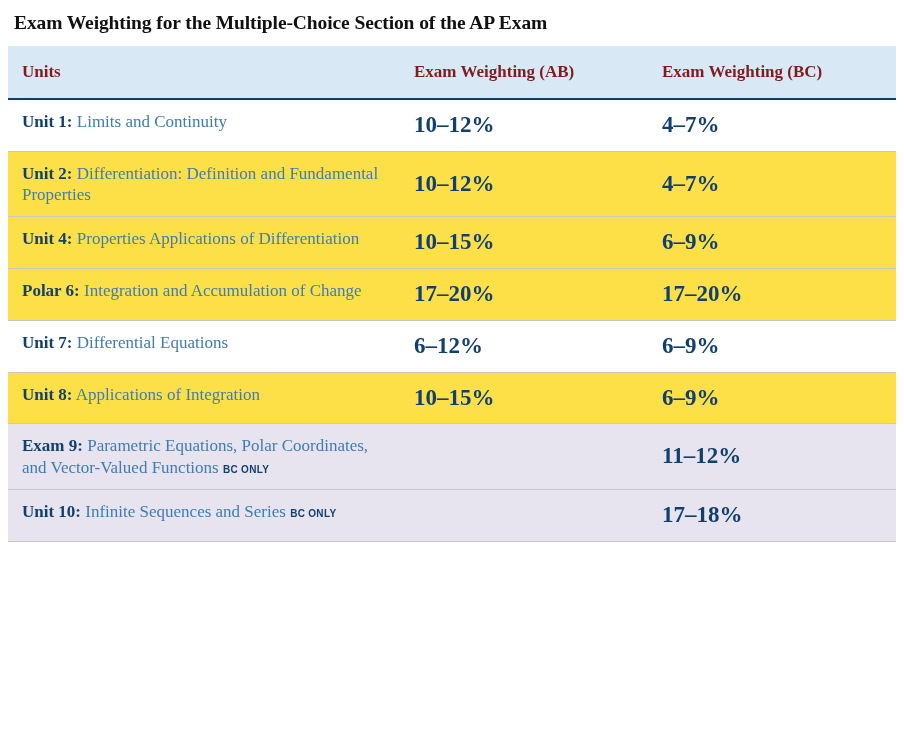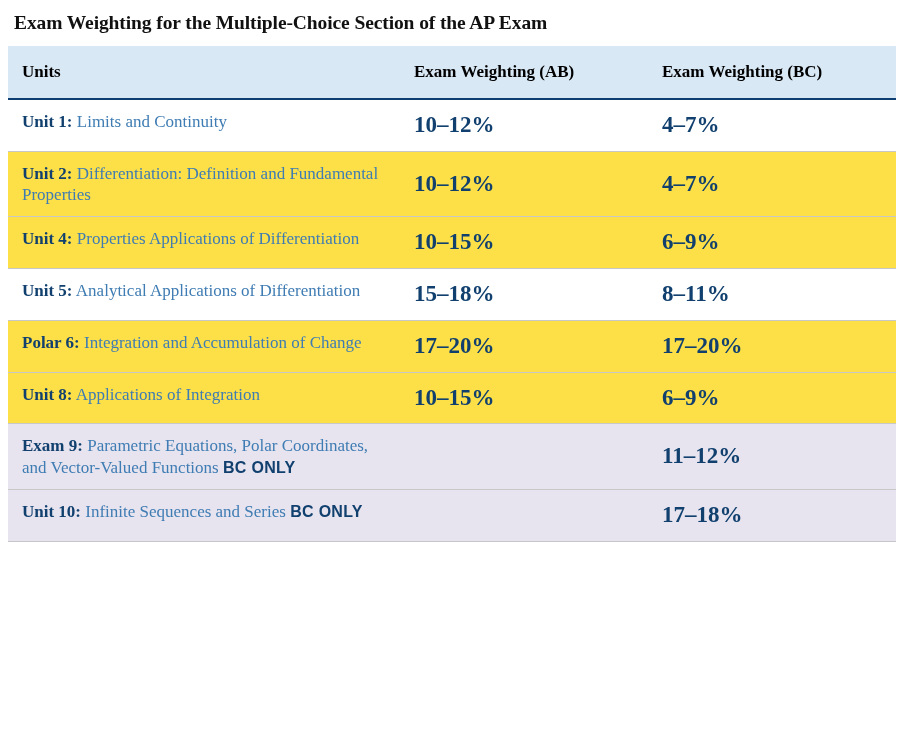--- a/index.html
+++ b/index.html
@@ -33,21 +33,21 @@
     border-collapse: collapse;
     width: 888px;
     table-layout: fixed;
   }
   table.weighting col.c-unit { width: 392px; }
   table.weighting col.c-ab { width: 248px; }
   table.weighting col.c-bc { width: 248px; }
 
   thead th {
     background: #d9e8f5;
-    color: #000000;
+    color: #7f1d1d;
     font-family: "Liberation Serif", serif;
     font-weight: bold;
     font-size: 17px;
     text-align: left;
     padding: 16px 14px 16px 14px;
     vertical-align: middle;
     border-bottom: 2px solid #0f3f70;
   }
   thead th.hdr-unit { padding-left: 14px; }
 
@@ -70,21 +70,21 @@
     font-size: 17px;
     margin-top: 28px;
   }
   td.unit-cell .unit-label {
     font-weight: bold;
     color: #11406f;
   }
   td.unit-cell .bc-only {
     font-family: "Liberation Sans", sans-serif;
     font-weight: bold;
-    font-size: 16px;
+    font-size: 10px;
     color: #11406f;
     letter-spacing: 0.3px;
     white-space: nowrap;
   }
   td.weight-cell {
     font-family: "Liberation Serif", serif;
     font-weight: bold;
     font-size: 23px;
     color: #11406f;
     vertical-align: middle;
@@ -121,29 +121,29 @@
         <tr class="shade-light">
           <td class="unit-cell"><span class="unit-label">Unit 2:</span><span class="unit-name"> Differentiation: Definition and Fundamental Properties</span></td>
           <td class="weight-cell">10–12%</td>
           <td class="weight-cell">4–7%</td>
         </tr>
         <tr class="shade-light">
           <td class="unit-cell"><span class="unit-label">Unit 4:</span><span class="unit-name"> Properties Applications of Differentiation</span></td>
           <td class="weight-cell">10–15%</td>
           <td class="weight-cell">6–9%</td>
         </tr>
-        <tr class="shade-white">
-          <td class="unit-cell"><span class="unit-label">Unit 5:</span><span class="unit-name"> Analytical Applications of Differentiation</span></td>
-          <td class="weight-cell">15–18%</td>
-          <td class="weight-cell">8–11%</td>
-        </tr>
         <tr class="shade-light">
           <td class="unit-cell"><span class="unit-label">Polar 6:</span><span class="unit-name"> Integration and Accumulation of Change</span></td>
           <td class="weight-cell">17–20%</td>
           <td class="weight-cell">17–20%</td>
+        </tr>
+        <tr class="shade-white">
+          <td class="unit-cell"><span class="unit-label">Unit 7:</span><span class="unit-name"> Differential Equations</span></td>
+          <td class="weight-cell">6–12%</td>
+          <td class="weight-cell">6–9%</td>
         </tr>
         <tr class="shade-light">
           <td class="unit-cell"><span class="unit-label">Unit 8:</span><span class="unit-name"> Applications of Integration</span></td>
           <td class="weight-cell">10–15%</td>
           <td class="weight-cell">6–9%</td>
         </tr>
         <tr class="shade-purple">
           <td class="unit-cell"><span class="unit-label">Exam 9:</span><span class="unit-name"> Parametric Equations, Polar Coordinates, and Vector-Valued Functions </span><span class="bc-only">BC ONLY</span></td>
           <td class="weight-cell empty"></td>
           <td class="weight-cell">11–12%</td>

